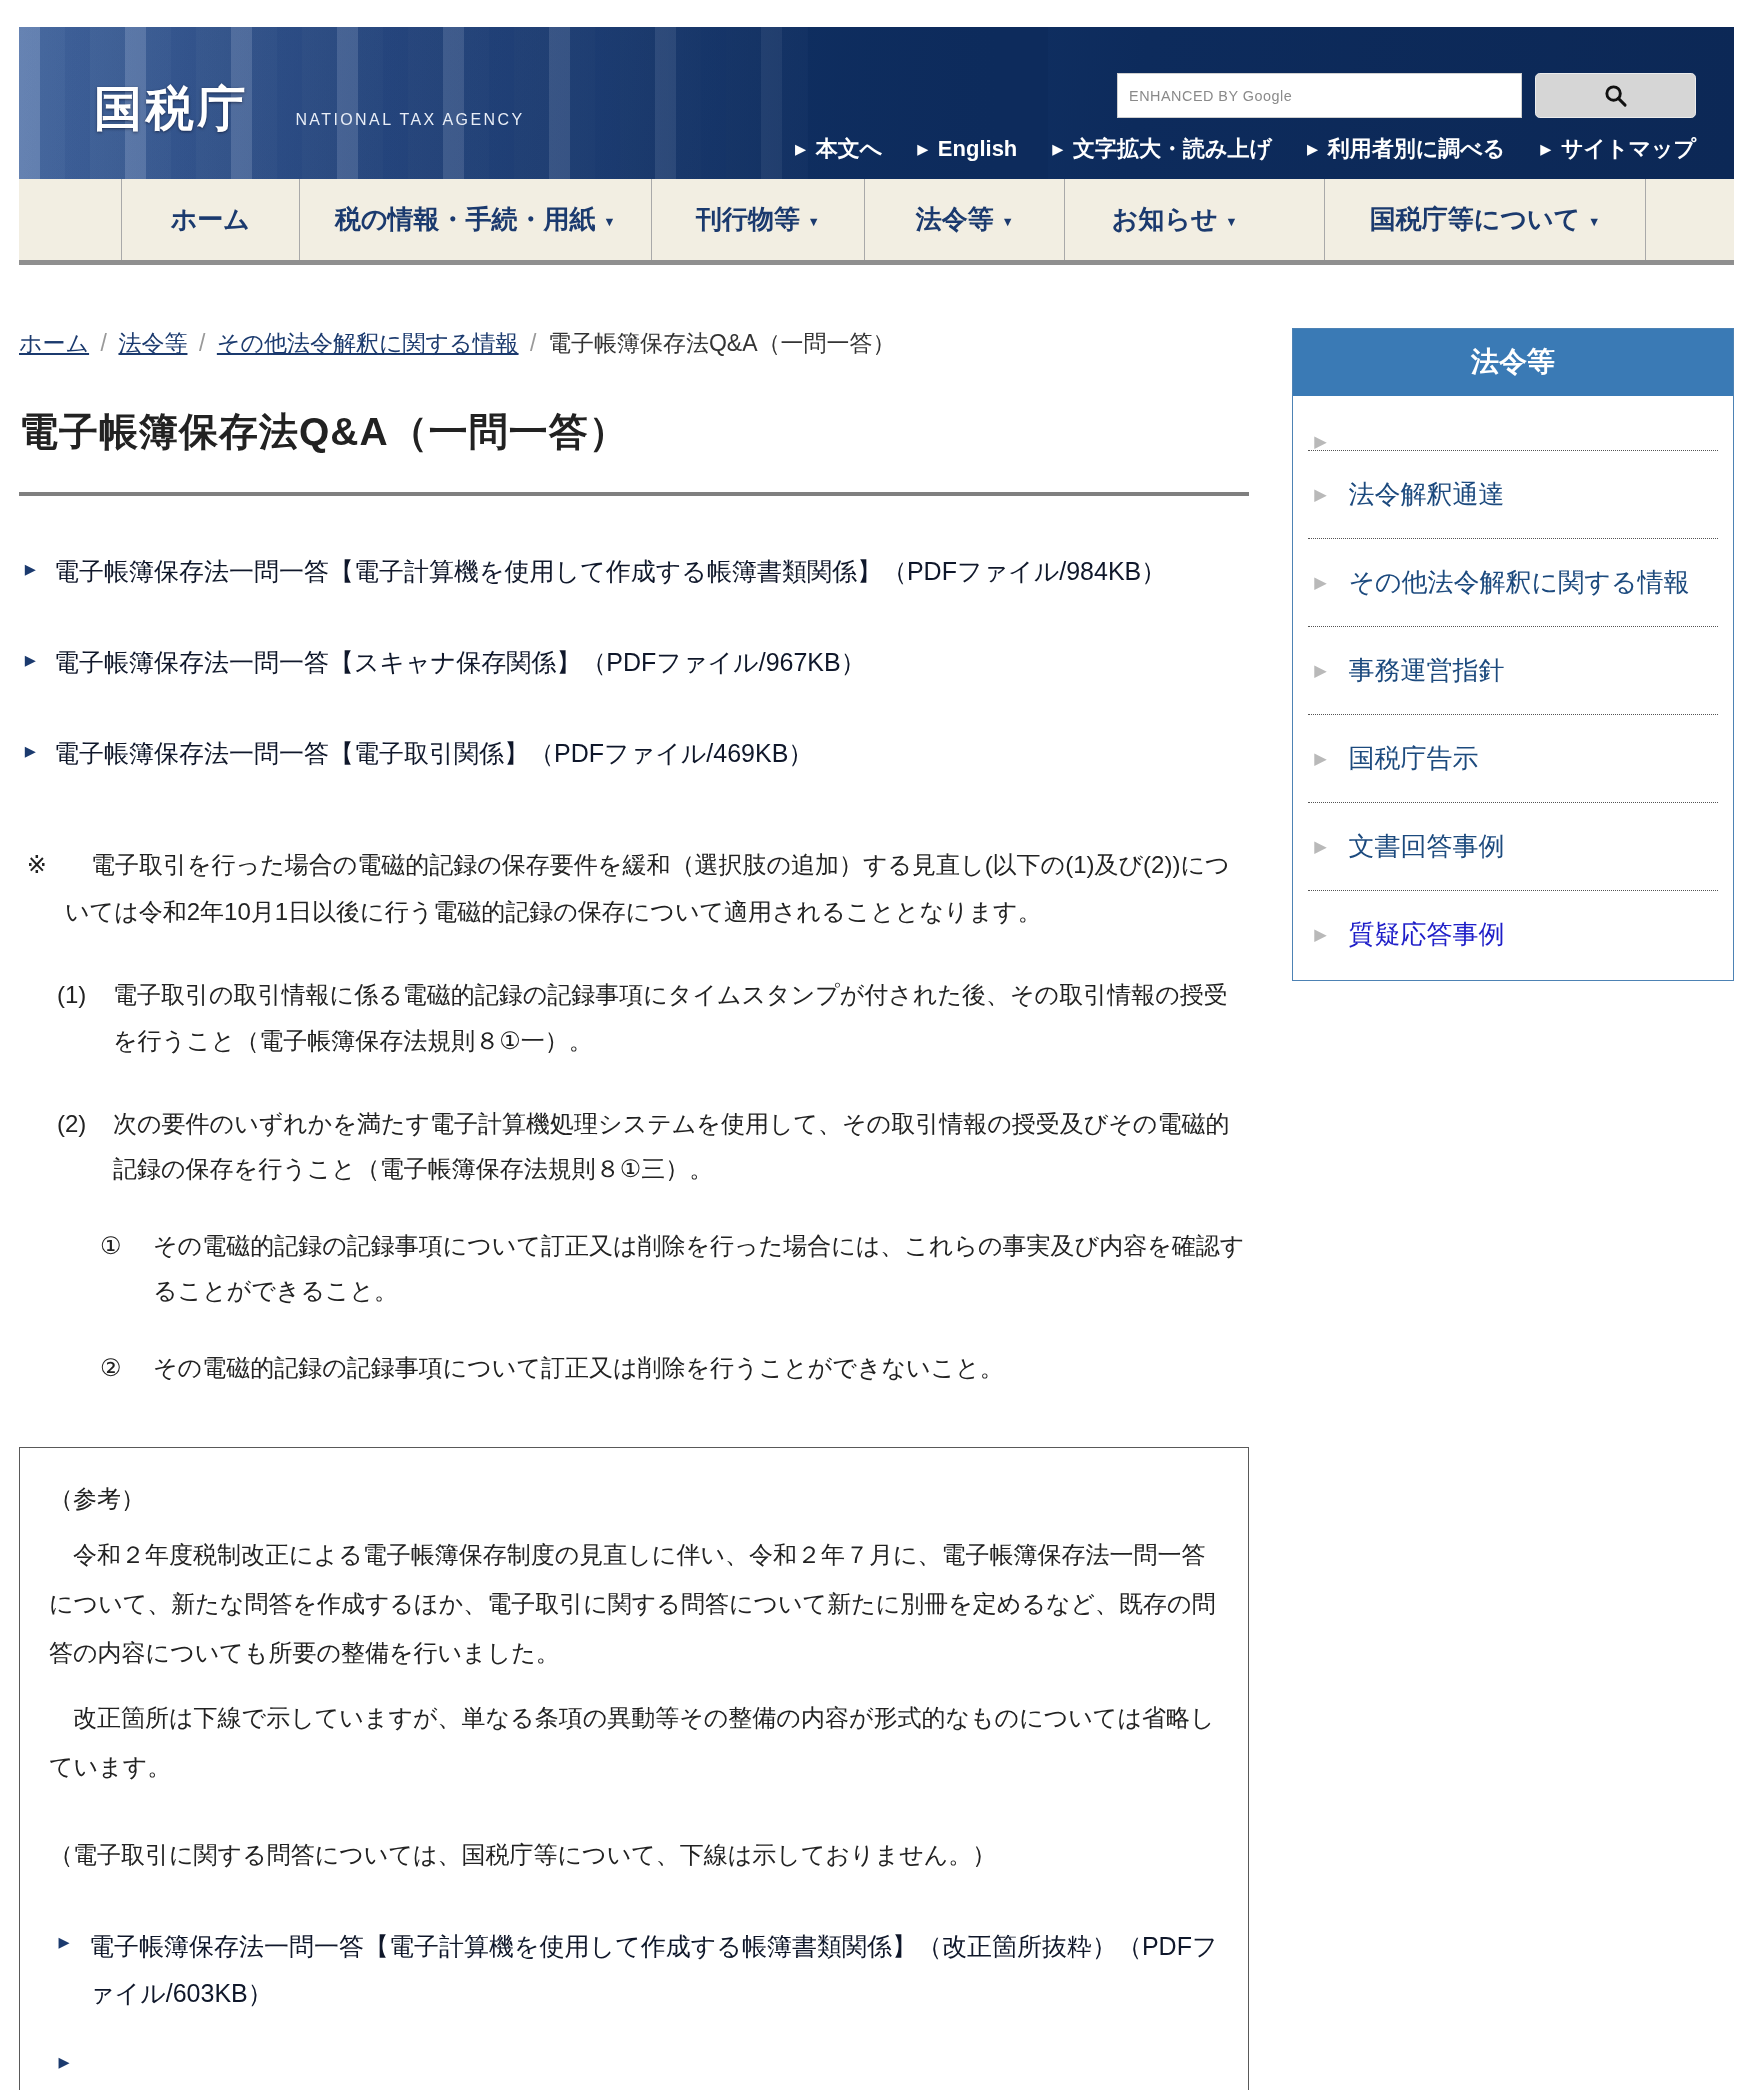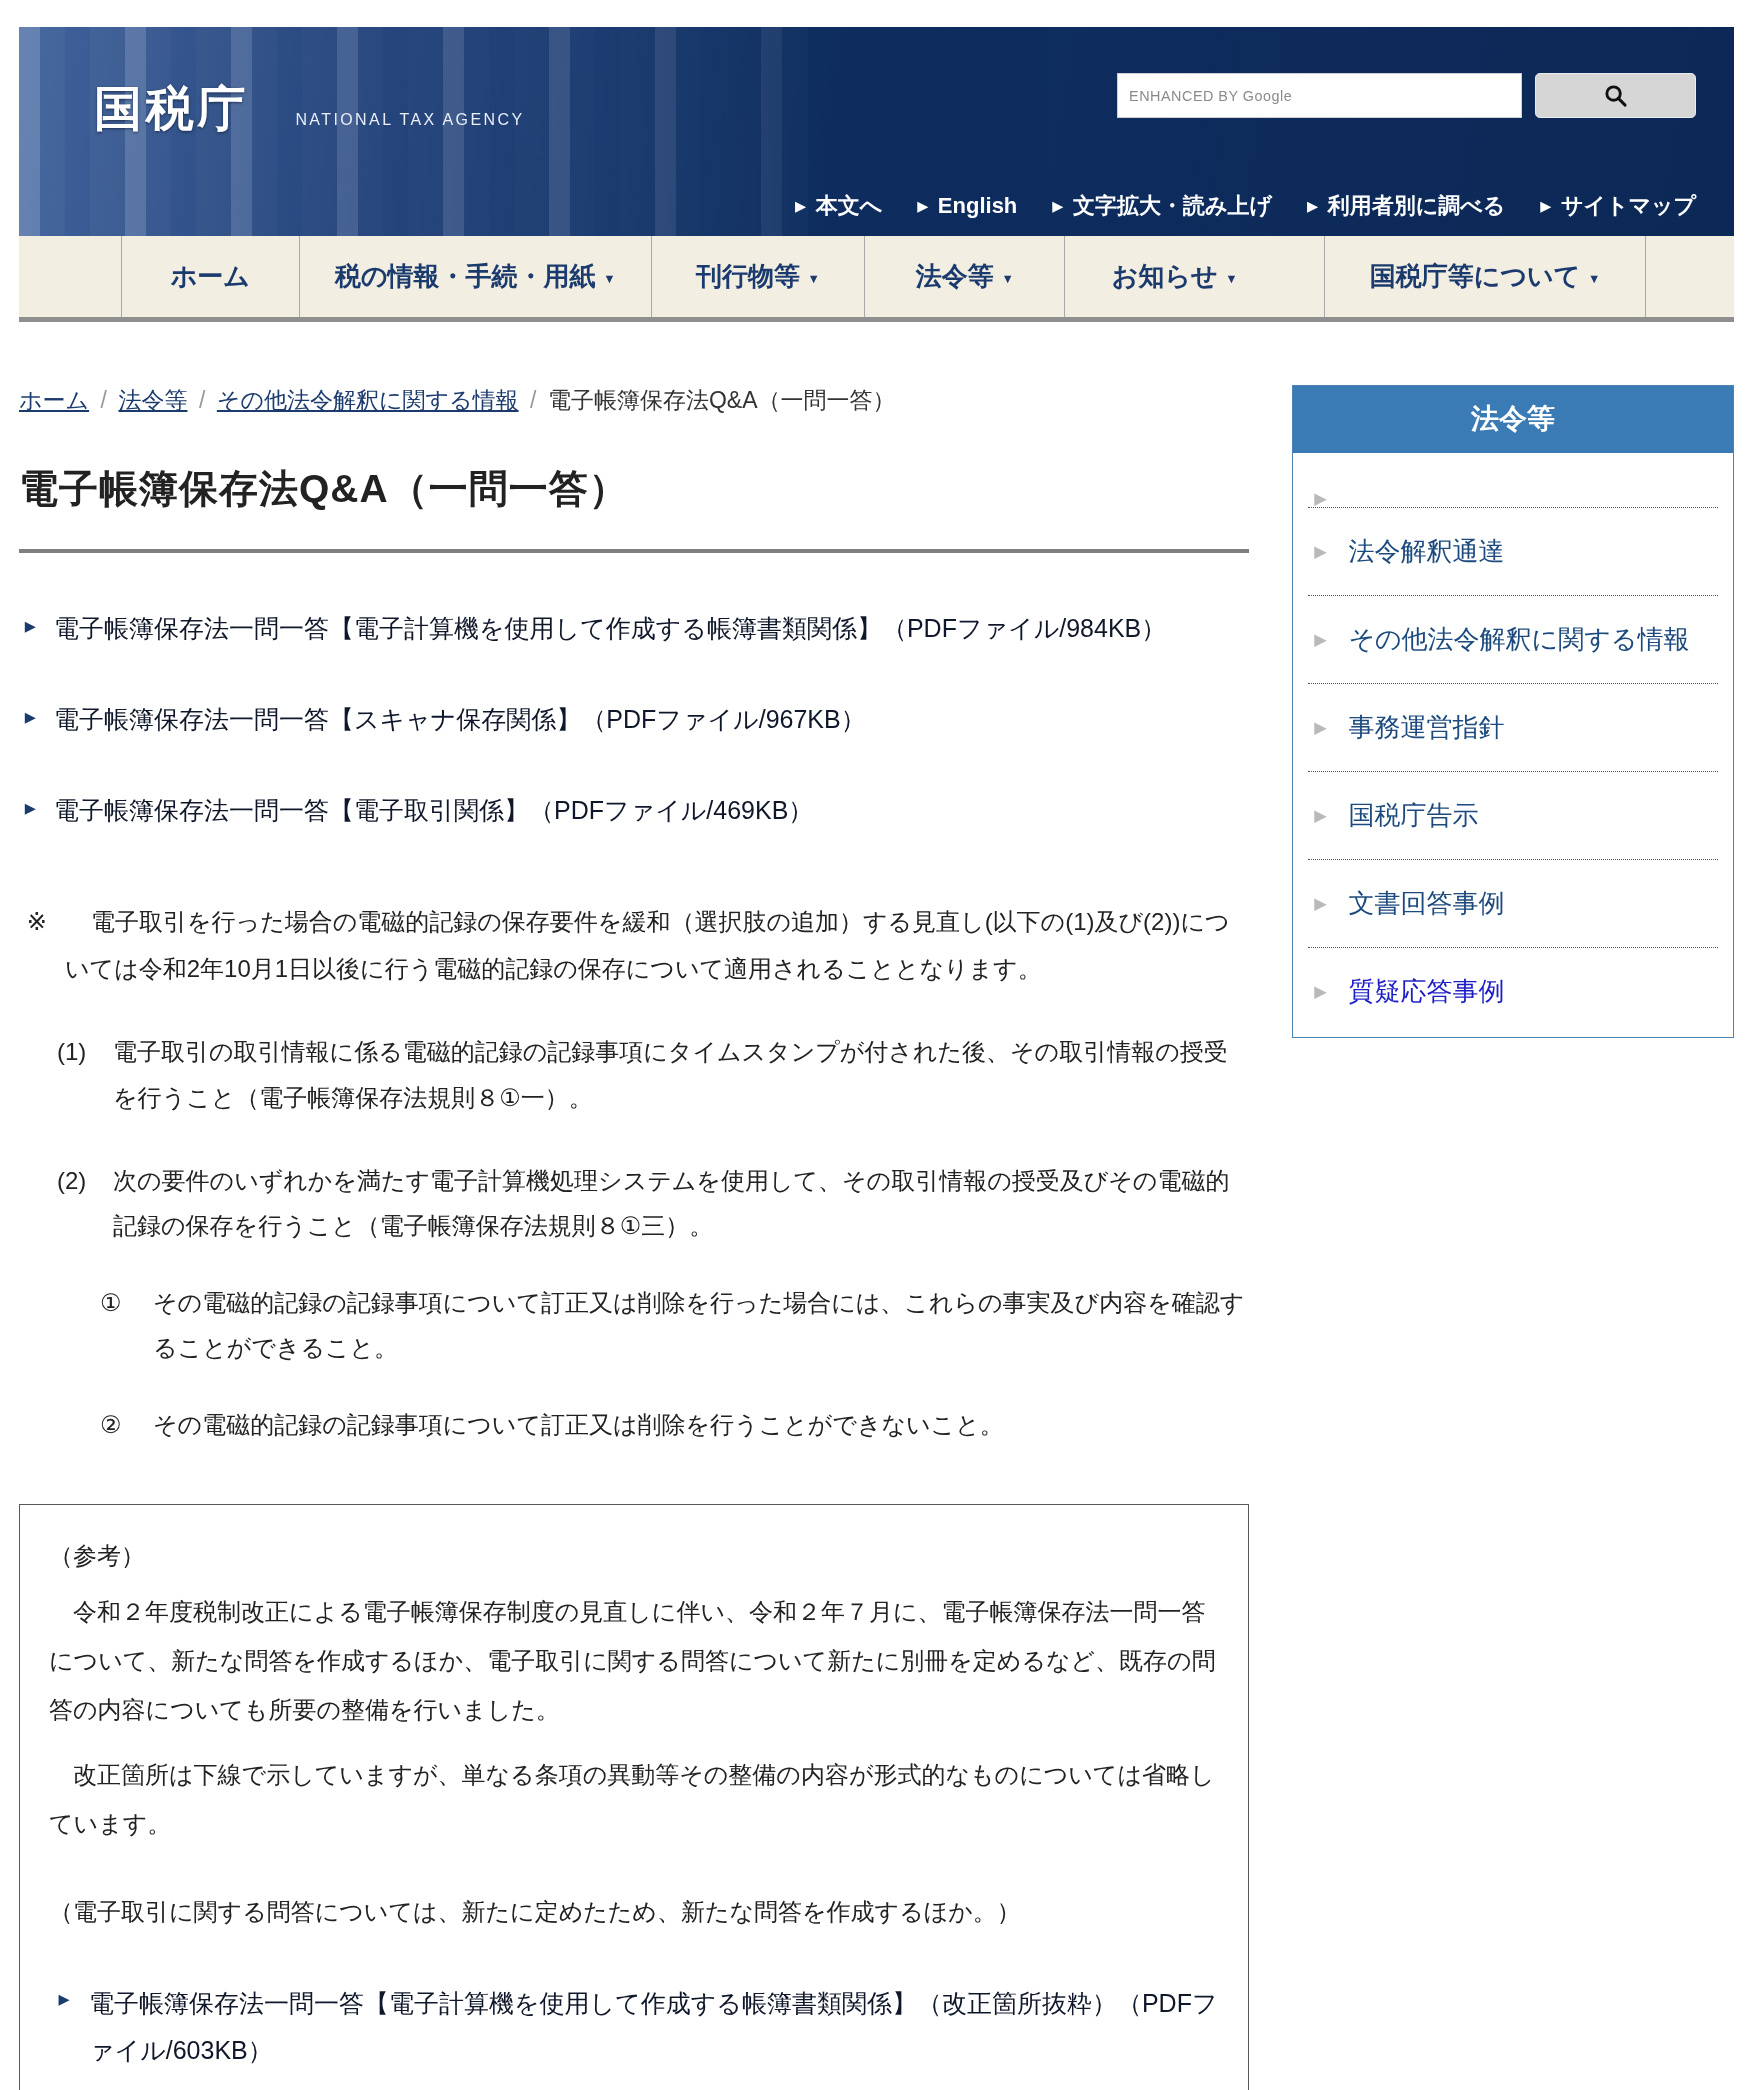--- a/index.html
+++ b/index.html
@@ -6,21 +6,21 @@
   html,body { margin:0; padding:0; }
   body {
     width:1753px; min-height:2090px; background:#ffffff;
     font-family:"Liberation Sans","DejaVu Sans",sans-serif;
     color:#222222;
   }
   .page { width:1753px; padding:27px 19px 38px 19px; }
 
   
   .site-header {
-    position:relative; height:209px; overflow:hidden;
+    position:relative; height:152px; overflow:hidden;
     background:linear-gradient(100deg,#40639a 0%,#24457e 22%,#133468 45%,#0d2b5c 65%,#0c2856 100%);
   }
   .hero-art {
     position:absolute; left:0; top:0; bottom:0; width:46%;
     background:
       linear-gradient(90deg, rgba(10,20,50,0) 55%, #10316400 70%),
       repeating-linear-gradient(90deg,
         rgba(190,205,235,0.30) 0 21px,
         rgba(120,145,195,0.14) 21px 46px,
         rgba(70,100,160,0.22) 46px 71px,
@@ -239,21 +239,21 @@
       </p>
       <p class="circ-item">
         <span class="mark">②</span>
         <span>その電磁的記録の記録事項について訂正又は削除を行うことができないこと。</span>
       </p>
 
       <div class="ref-box">
         <p class="box-head">（参考）</p>
         <p class="box-para">　令和２年度税制改正による電子帳簿保存制度の見直しに伴い、令和２年７月に、電子帳簿保存法一問一答について、新たな問答を作成するほか、電子取引に関する問答について新たに別冊を定めるなど、既存の問答の内容についても所要の整備を行いました。</p>
         <p class="box-para">　改正箇所は下線で示していますが、単なる条項の異動等その整備の内容が形式的なものについては省略しています。</p>
-        <p class="box-note">（電子取引に関する問答については、新たに定めたため、新たな問答を作成するほか。）</p>
+        <p class="box-note">（電子取引に関する問答については、国税庁等について、下線は示しておりません。）</p>
 
         <div class="box-links">
           <div class="box-pdf">
             <span class="tri-b">▶</span>
             <a class="doc-link">電子帳簿保存法一問一答【電子計算機を使用して作成する帳簿書類関係】（改正箇所抜粋）（PDFファイル/603KB）</a>
           </div>
           <div class="box-pdf">
             <span class="tri-b">▶</span>
 
           </div>

